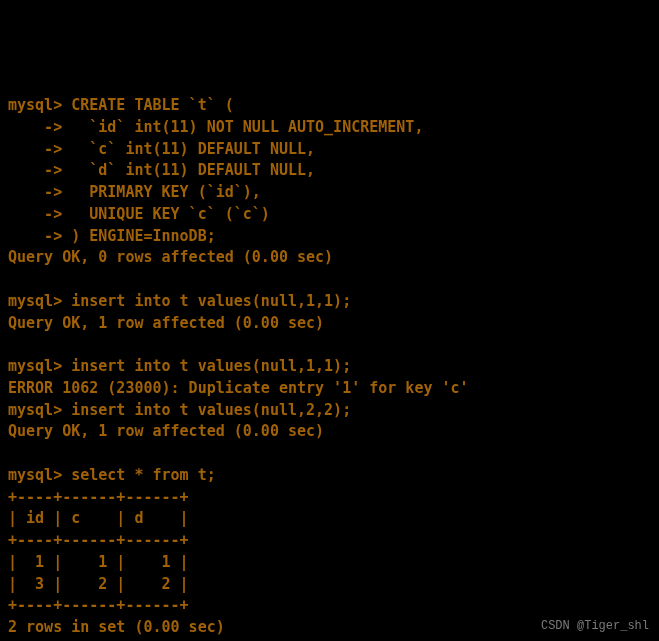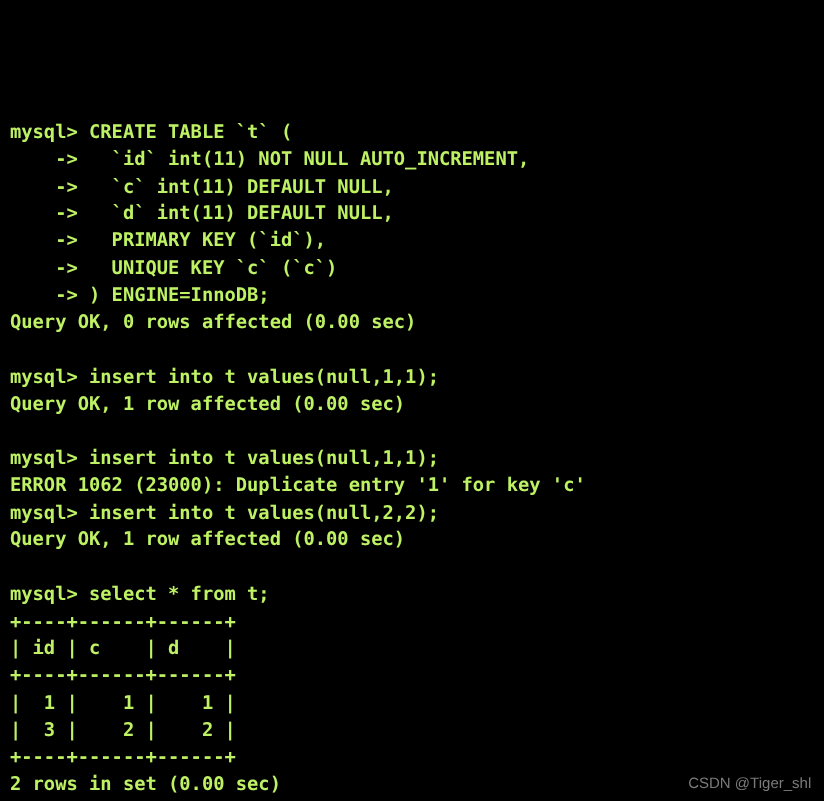--- a/index.html
+++ b/index.html
@@ -9,29 +9,29 @@
     font-family: "Menlo", "Monaco", "Consolas", monospace;
     font-size: 15px;
     line-height: 1.45;
     color: #00e0d0;
     white-space: pre;
     width: 659px;
     box-sizing: border-box;
     overflow: hidden;
   }
   .term {
-    color: #bef264;
+    color: #a16207;
     font-weight: 600;
   }
   .watermark {
     position: fixed;
     right: 10px;
     bottom: 6px;
     color: #7a7a7a;
-    font-family: Liberation Sans, sans-serif;
+    font-family: Liberation Mono, monospace;
     font-size: 12px;
     font-weight: 400;
   }
 </style>
 </head>
 <body>
 
 
 
 <div class="term" id="term">mysql&gt; CREATE TABLE `t` (

